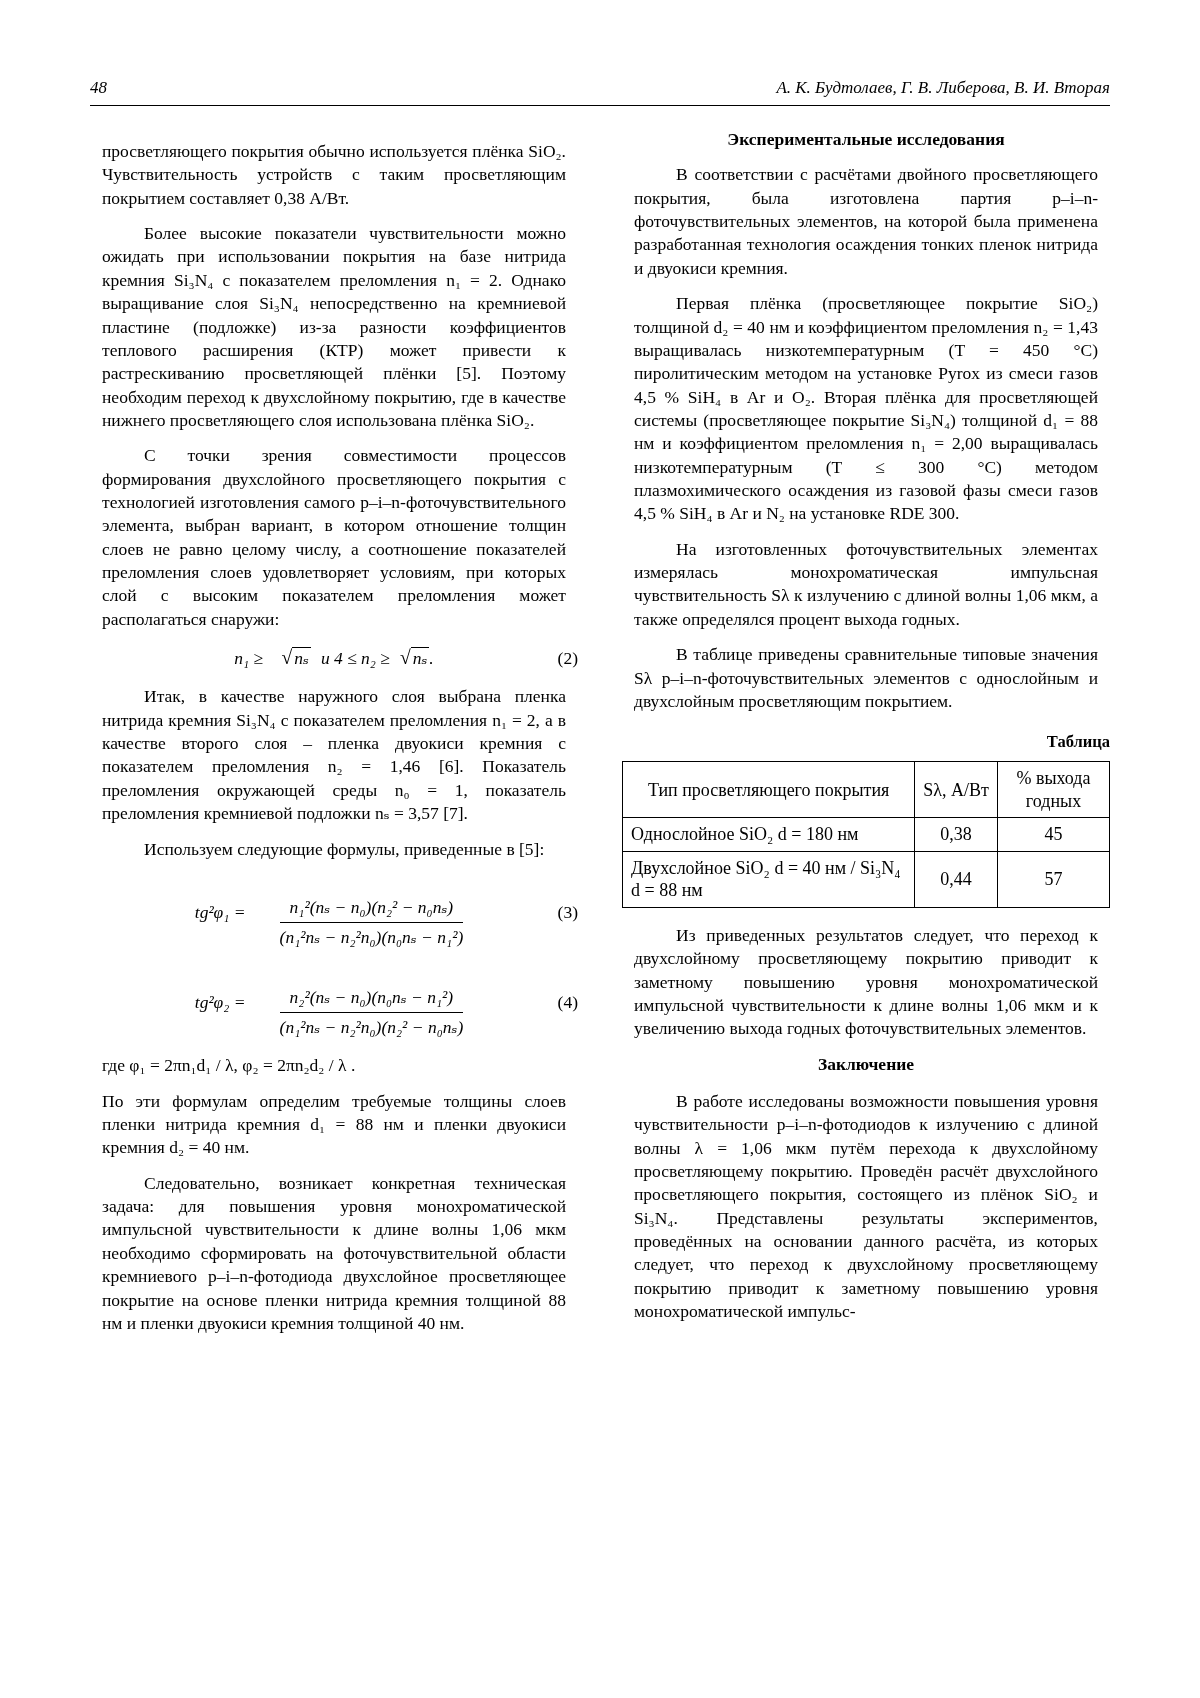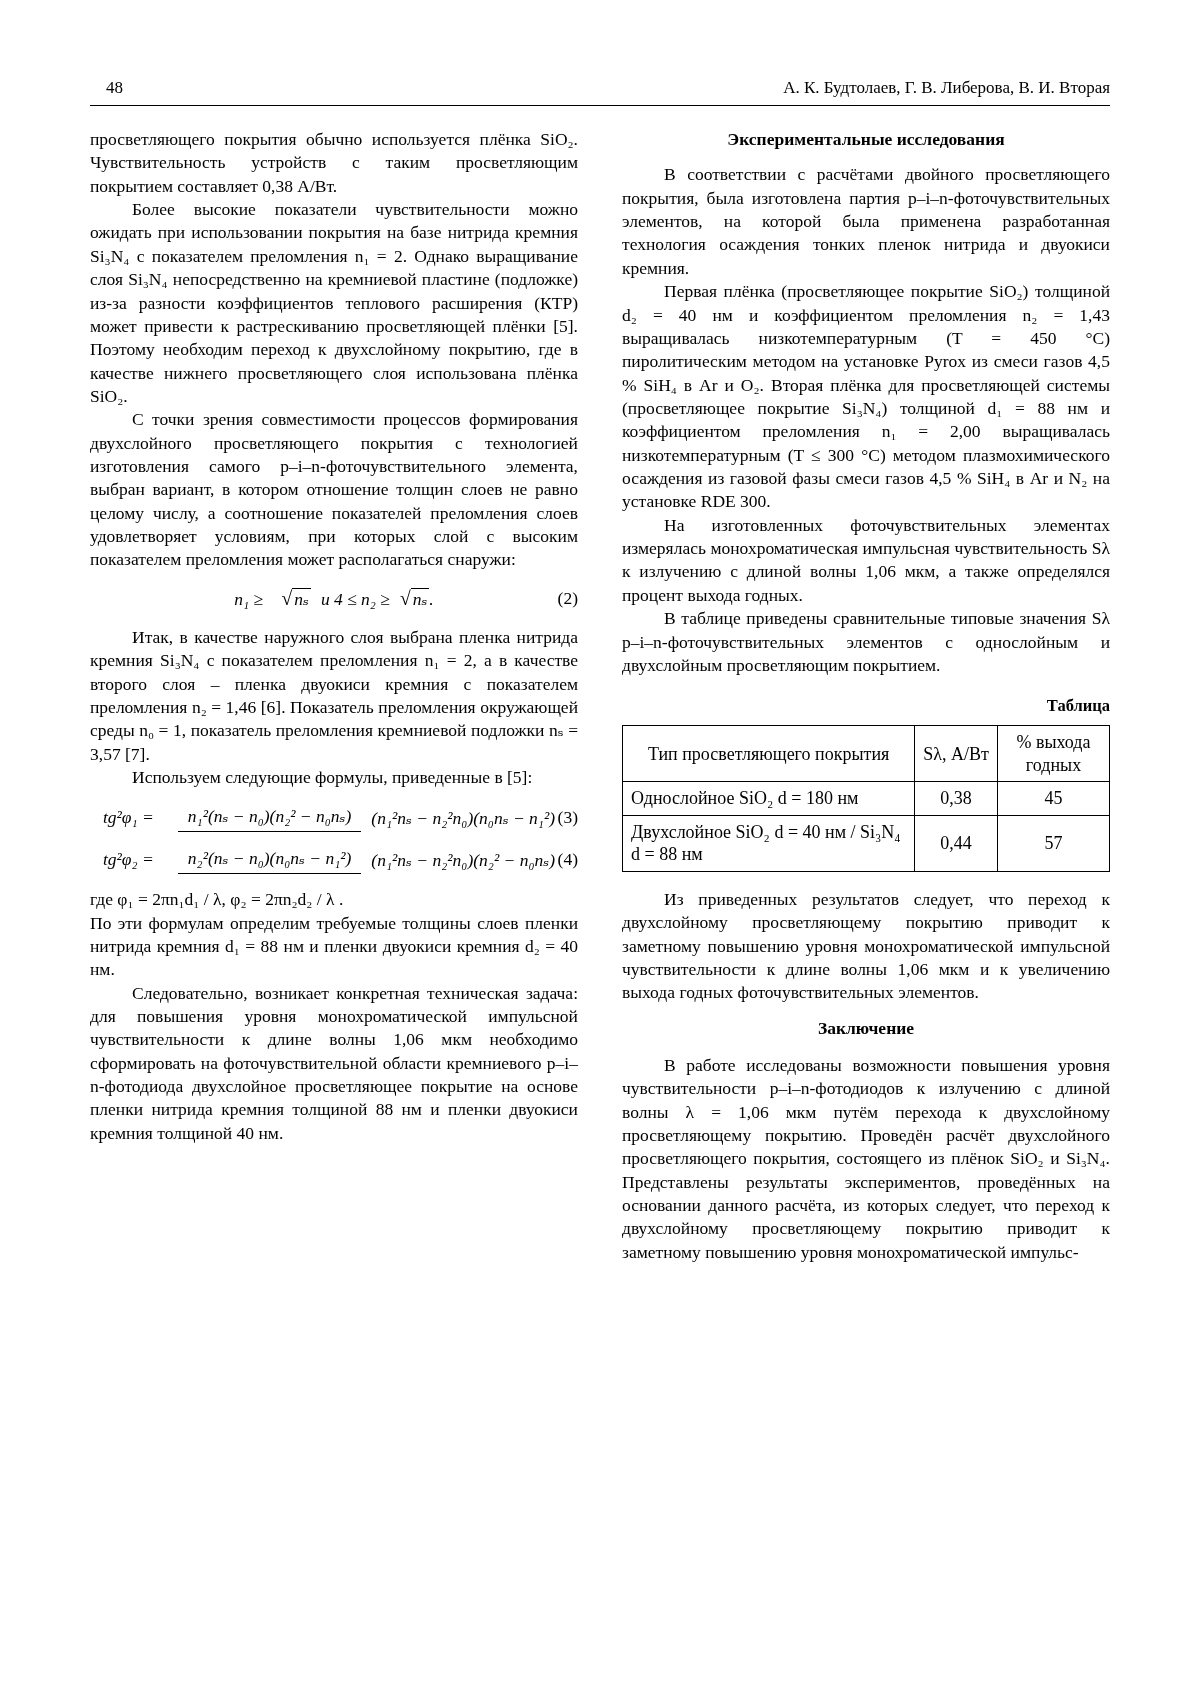--- a/index.html
+++ b/index.html
@@ -5,40 +5,40 @@
   html, body { margin: 0; padding: 0; }
   body {
     width: 1200px; height: 1698px;
     background: #ffffff; color: #000;
     font-family: "Liberation Serif", "DejaVu Serif", serif;
     position: relative; overflow: hidden;
   }
   .page { padding: 78px 90px 0 90px; }
   .running-head {
     display: flex; justify-content: space-between; align-items: flex-start;
-    font-size: 17px;  margin-left: 16px;
+    font-size: 17px; font-style: italic;
   }
   .head-rule { border: none; border-top: 1.6px solid #000; margin: 7px 0 0 0; }
   .columns { display: flex; gap: 44px; margin-top: 22px; }
   .col { flex: 1 1 0; font-size: 17.5px; line-height: 1.335; text-align: justify; }
-  .col p { margin: 0; }
+  .col p { margin: 12px; }
   .indent { text-indent: 42px; }
   .section-heading {
     text-align: center; font-weight: bold; font-size: 17.5px;
     margin: 0 0 12px 0; text-indent: 0;
   }
   .section-heading.spaced { margin-top: 12px; margin-bottom: 14px; }
   
   .eq {
     position: relative; display: flex; align-items: center; justify-content: center;
     margin: 14px 0; font-style: italic;
   }
   .eq .eqno { position: absolute; right: 0; font-style: normal; }
   .eq .lhs { margin-right: 24px; white-space: nowrap; }
-  .frac { display: inline-flex; flex-direction: row; align-items: center; vertical-align: middle; }
+  .frac { display: inline-flex; flex-direction: column; align-items: center; vertical-align: middle; margin-top: 20px; }
   .frac .num { border-bottom: 1.4px solid #000; padding: 1px 10px 3px 10px; white-space: nowrap; }
   .frac .den { padding: 3px 10px 1px 10px; white-space: nowrap; }
   .radical { font-style: normal; font-size: 112%; }
   .rad-arg { border-top: 1.3px solid #000; padding: 0 2px; }
   .eq-gap { display: inline-block; width: 14px; }
   .eq-mid { margin: 0 10px; }
   
   .table-caption { font-weight: bold; text-align: right; margin: 18px 0 8px 0; font-size: 16.5px; }
   table.cmp { width: 100%; border-collapse: collapse; font-size: 18px; line-height: 1.25; text-align: center; }
   table.cmp th, table.cmp td { border: 1.2px solid #000; padding: 5px 8px; font-weight: normal; vertical-align: middle; }

